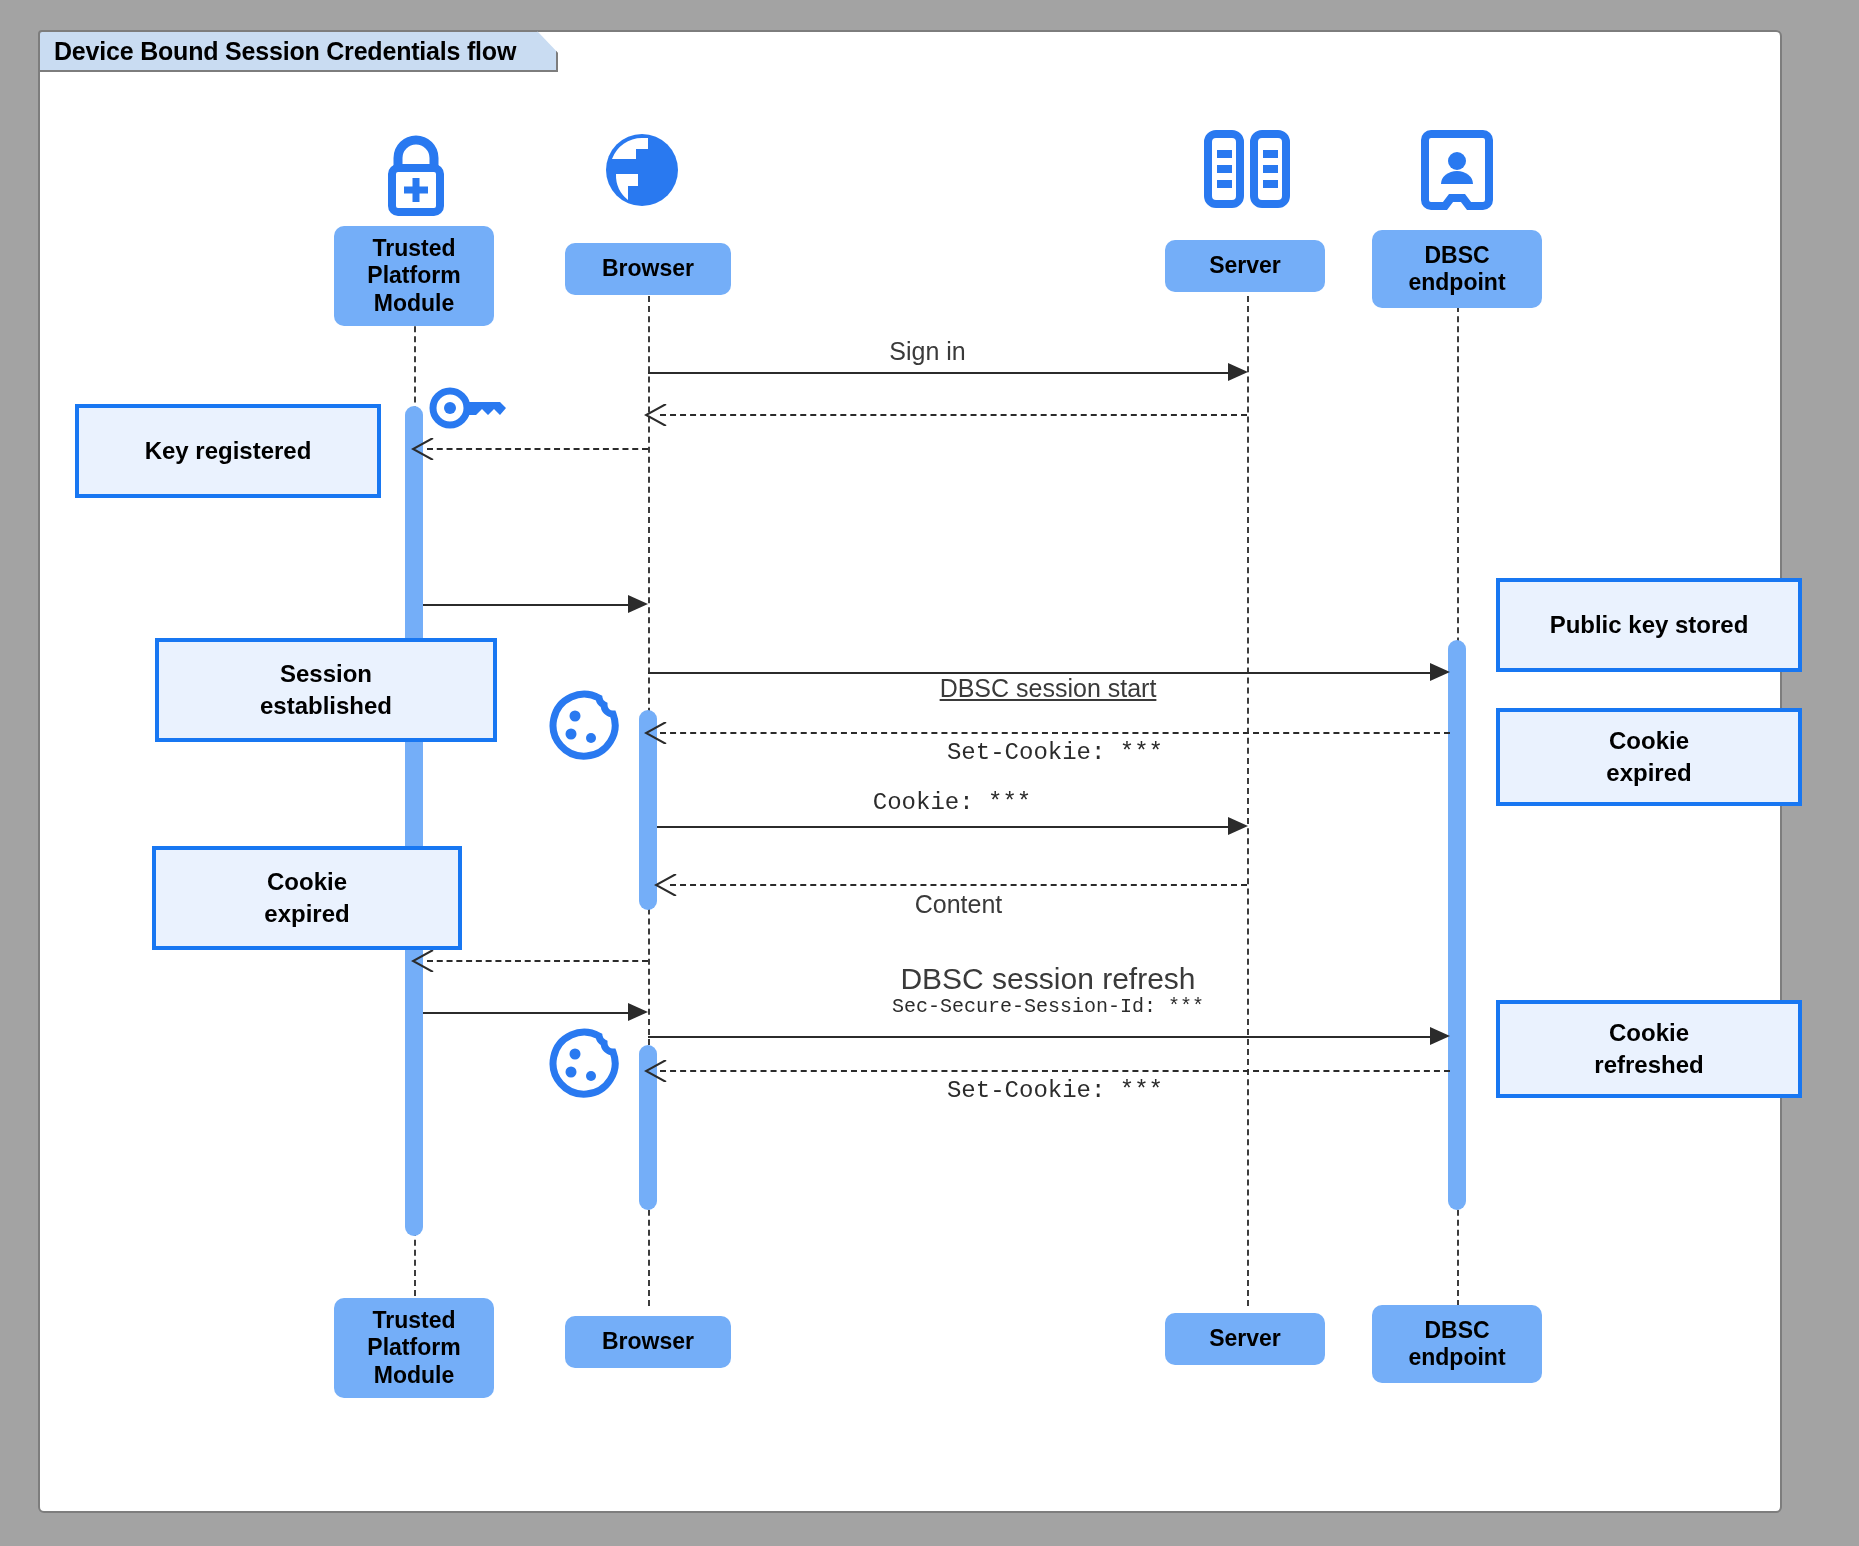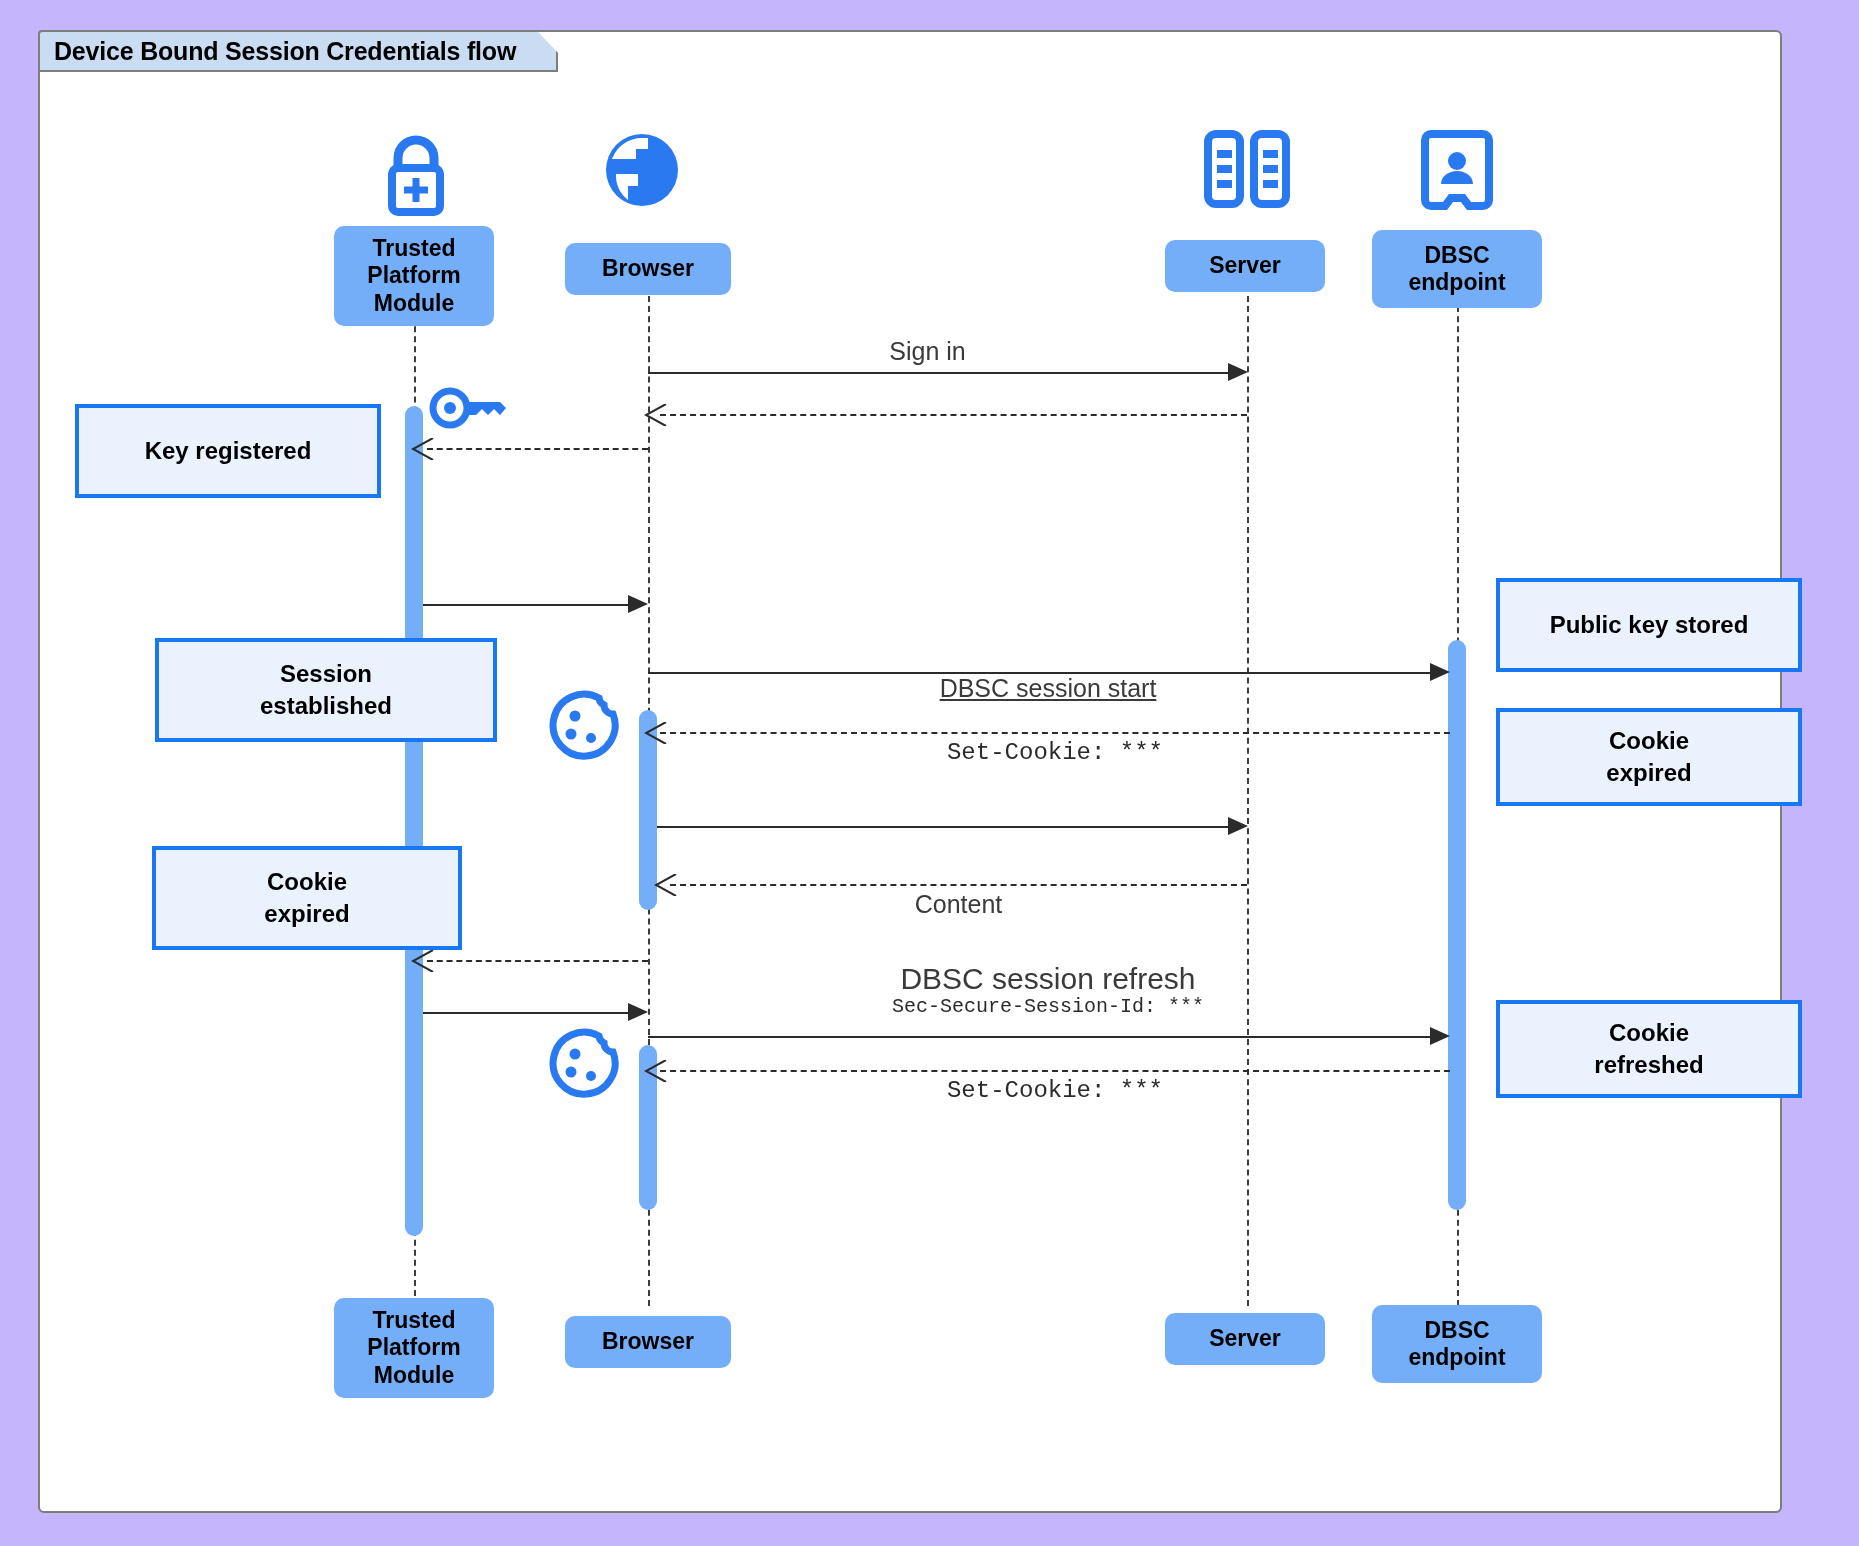--- a/index.html
+++ b/index.html
@@ -7,21 +7,21 @@
     padding: 0;
     background: #ffffff;
   }
   body {
     font-family: "Liberation Sans", sans-serif;
   }
   #canvas {
     position: relative;
     width: 1859px;
     height: 1546px;
-    background: #c4b5fd;
+    background: #a3a3a3;
     overflow: hidden;
   }
   
   .frame {
     position: absolute;
     left: 38px;
     top: 30px;
     width: 1744px;
     height: 1483px;
     border: 2px solid #7d7d7d;
@@ -245,20 +245,21 @@
   </div>
 
   <div class="msg-line dashed" style="left:660px; top:732px; width:790px;"></div>
   <div class="arrowhead" style="left:644px; top:722px;">
     <svg width="24" height="22" viewBox="0 0 24 22">
         <path d="M22 0 L2 11 L22 22" fill="none" stroke="#2b2b2b" stroke-width="2"></path>
       </svg>
   </div>
   <div class="msg-label mono" style="left:660px; top:740px; width:790px;">Set-Cookie: ***</div>
 
+  <div class="msg-label mono" style="left:657px; top:790px; width:590px;">Cookie: ***</div>
   <div class="msg-line" style="left:657px; top:826px; width:577px;"></div>
   <div class="arrowhead" style="left:1228px; top:817px;">
     <svg width="20" height="18" viewBox="0 0 20 18">
         <path d="M0 0 L20 9 L0 18 Z" fill="#2b2b2b"></path>
       </svg>
   </div>
 
   <div class="msg-line dashed" style="left:670px; top:884px; width:577px;"></div>
   <div class="arrowhead" style="left:654px; top:874px;">
     <svg width="24" height="22" viewBox="0 0 24 22">

